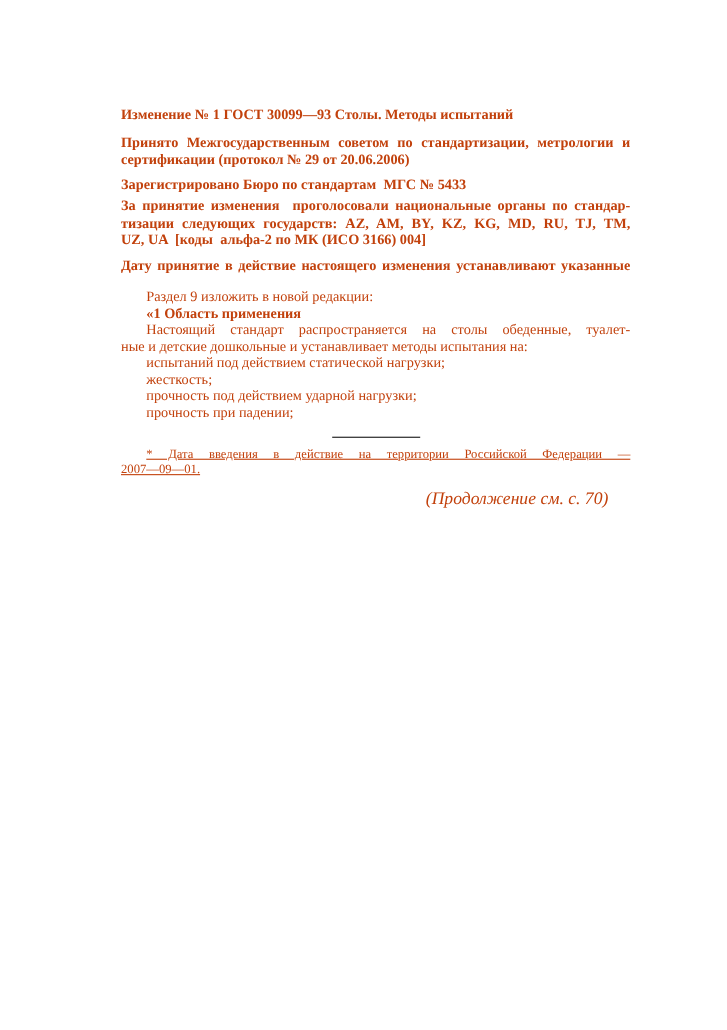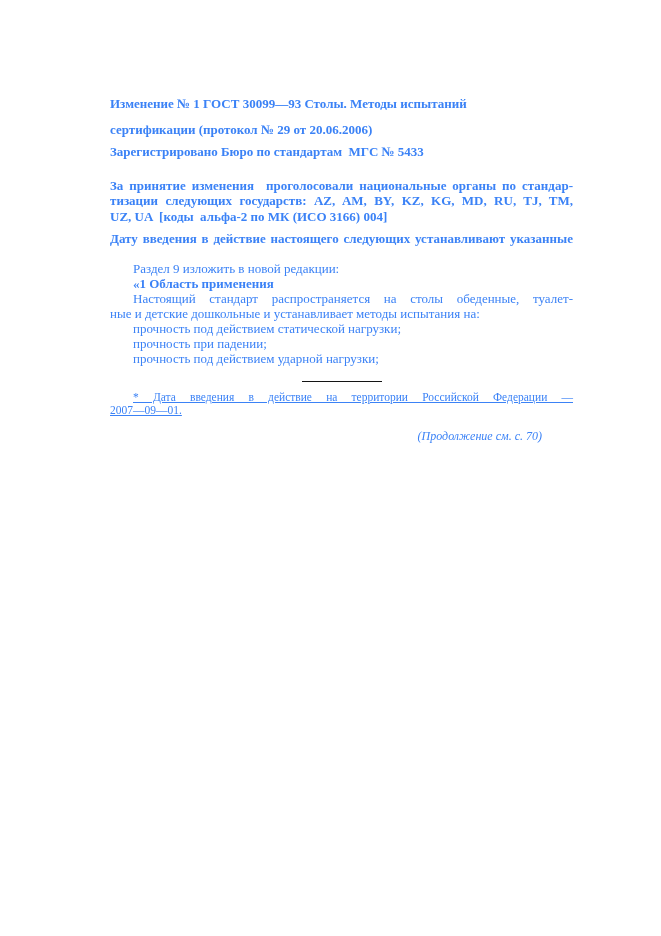--- a/index.html
+++ b/index.html
@@ -6,21 +6,21 @@
     margin: 0;
     padding: 0;
     background: #ffffff;
   }
   .page {
     position: relative;
     width: 661px;
     height: 936px;
     background: #ffffff;
     font-family: "Liberation Serif", "DejaVu Serif", serif;
-    color: #3b82f6;
+    color: #c2410c;
     overflow: hidden;
   }
   .content {
     position: absolute;
     left: 110px;
     top: 96px;
     width: 463px;
   }
   .hdr {
     font-weight: bold;
@@ -34,79 +34,81 @@
     margin: 0;
   }
   .ln { display: block; }
   .fill {
     text-align: justify;
     text-align-last: justify;
   }
   .ind { padding-left: 23px; }
   .mb10 { margin-bottom: 10px; }
   .mb7  { margin-bottom: 7px; }
-  .mb8  { margin-bottom: 18px; }
+  .mb8  { margin-bottom: 4px; }
   .mb14 { margin-bottom: 14px; }
   .bold { font-weight: bold; }
   .footnote-rule {
     margin-top: 15px;
     width: 80px;
     border: 0;
     border-top: 1.5px solid #141414;
   }
   .fn {
     margin-top: 9px;
     font-size: 11.5px;
     line-height: 13.5px;
     text-decoration: underline;
   }
   .continuation {
     margin-top: 11px;
-    margin-right: 31px;
+    margin-right: 20px;
     font-style: italic;
-    font-size: 12px;
+    font-size: 16px;
     text-align: right;
   }
 </style>
 </head>
 <body>
 
 <div class="page">
   <div class="content">
 
     <p class="hdr mb10">
       <span class="ln">Изменение № 1 ГОСТ 30099—93 Столы. Методы испытаний</span>
     </p>
 
     <p class="hdr mb7">
+      <span class="ln fill">Принято Межгосударственным советом по стандартизации, метрологии и</span>
       <span class="ln">сертификации (протокол № 29 от 20.06.2006)</span>
     </p>
 
     <p class="hdr mb8">
       <span class="ln">Зарегистрировано Бюро по стандартам &nbsp;МГС № 5433</span>
     </p>
 
     <p class="hdr mb7">
       <span class="ln fill">За принятие изменения &nbsp;проголосовали национальные органы по стандар-</span>
       <span class="ln fill">тизации следующих государств: AZ, AM, BY, KZ, KG, MD, RU, TJ, TM,</span>
       <span class="ln">UZ, UA &nbsp;[коды &nbsp;альфа-2 по МК (ИСО 3166) 004]</span>
     </p>
 
     <p class="hdr mb14">
-      <span class="ln fill">Дату введения в действие настоящего следующих устанавливают указанные</span>
+      <span class="ln fill">Дату принятие в действие настоящего изменения устанавливают указанные</span>
     </p>
 
     <div class="bd">
       <span class="ln ind">Раздел 9 изложить в новой редакции:</span>
       <span class="ln ind bold">«1 Область применения</span>
       <span class="ln ind fill">Настоящий стандарт распространяется на столы обеденные, туалет-</span>
       <span class="ln">ные и детские дошкольные и устанавливает методы испытания на:</span>
-      <span class="ln ind">прочность под действием статической нагрузки;</span>
+      <span class="ln ind">испытаний под действием статической нагрузки;</span>
+      <span class="ln ind">жесткость;</span>
+      <span class="ln ind">прочность под действием ударной нагрузки;</span>
       <span class="ln ind">прочность при падении;</span>
-      <span class="ln ind">прочность под действием ударной нагрузки;</span>
     </div>
 
     <hr class="footnote-rule">
 
     <p class="fn">
       <span class="ln ind fill">* Дата введения в действие на территории Российской Федерации —</span>
       <span class="ln">2007—09—01.</span>
     </p>
 
     <p class="bd continuation">(Продолжение см. с. 70)</p>

